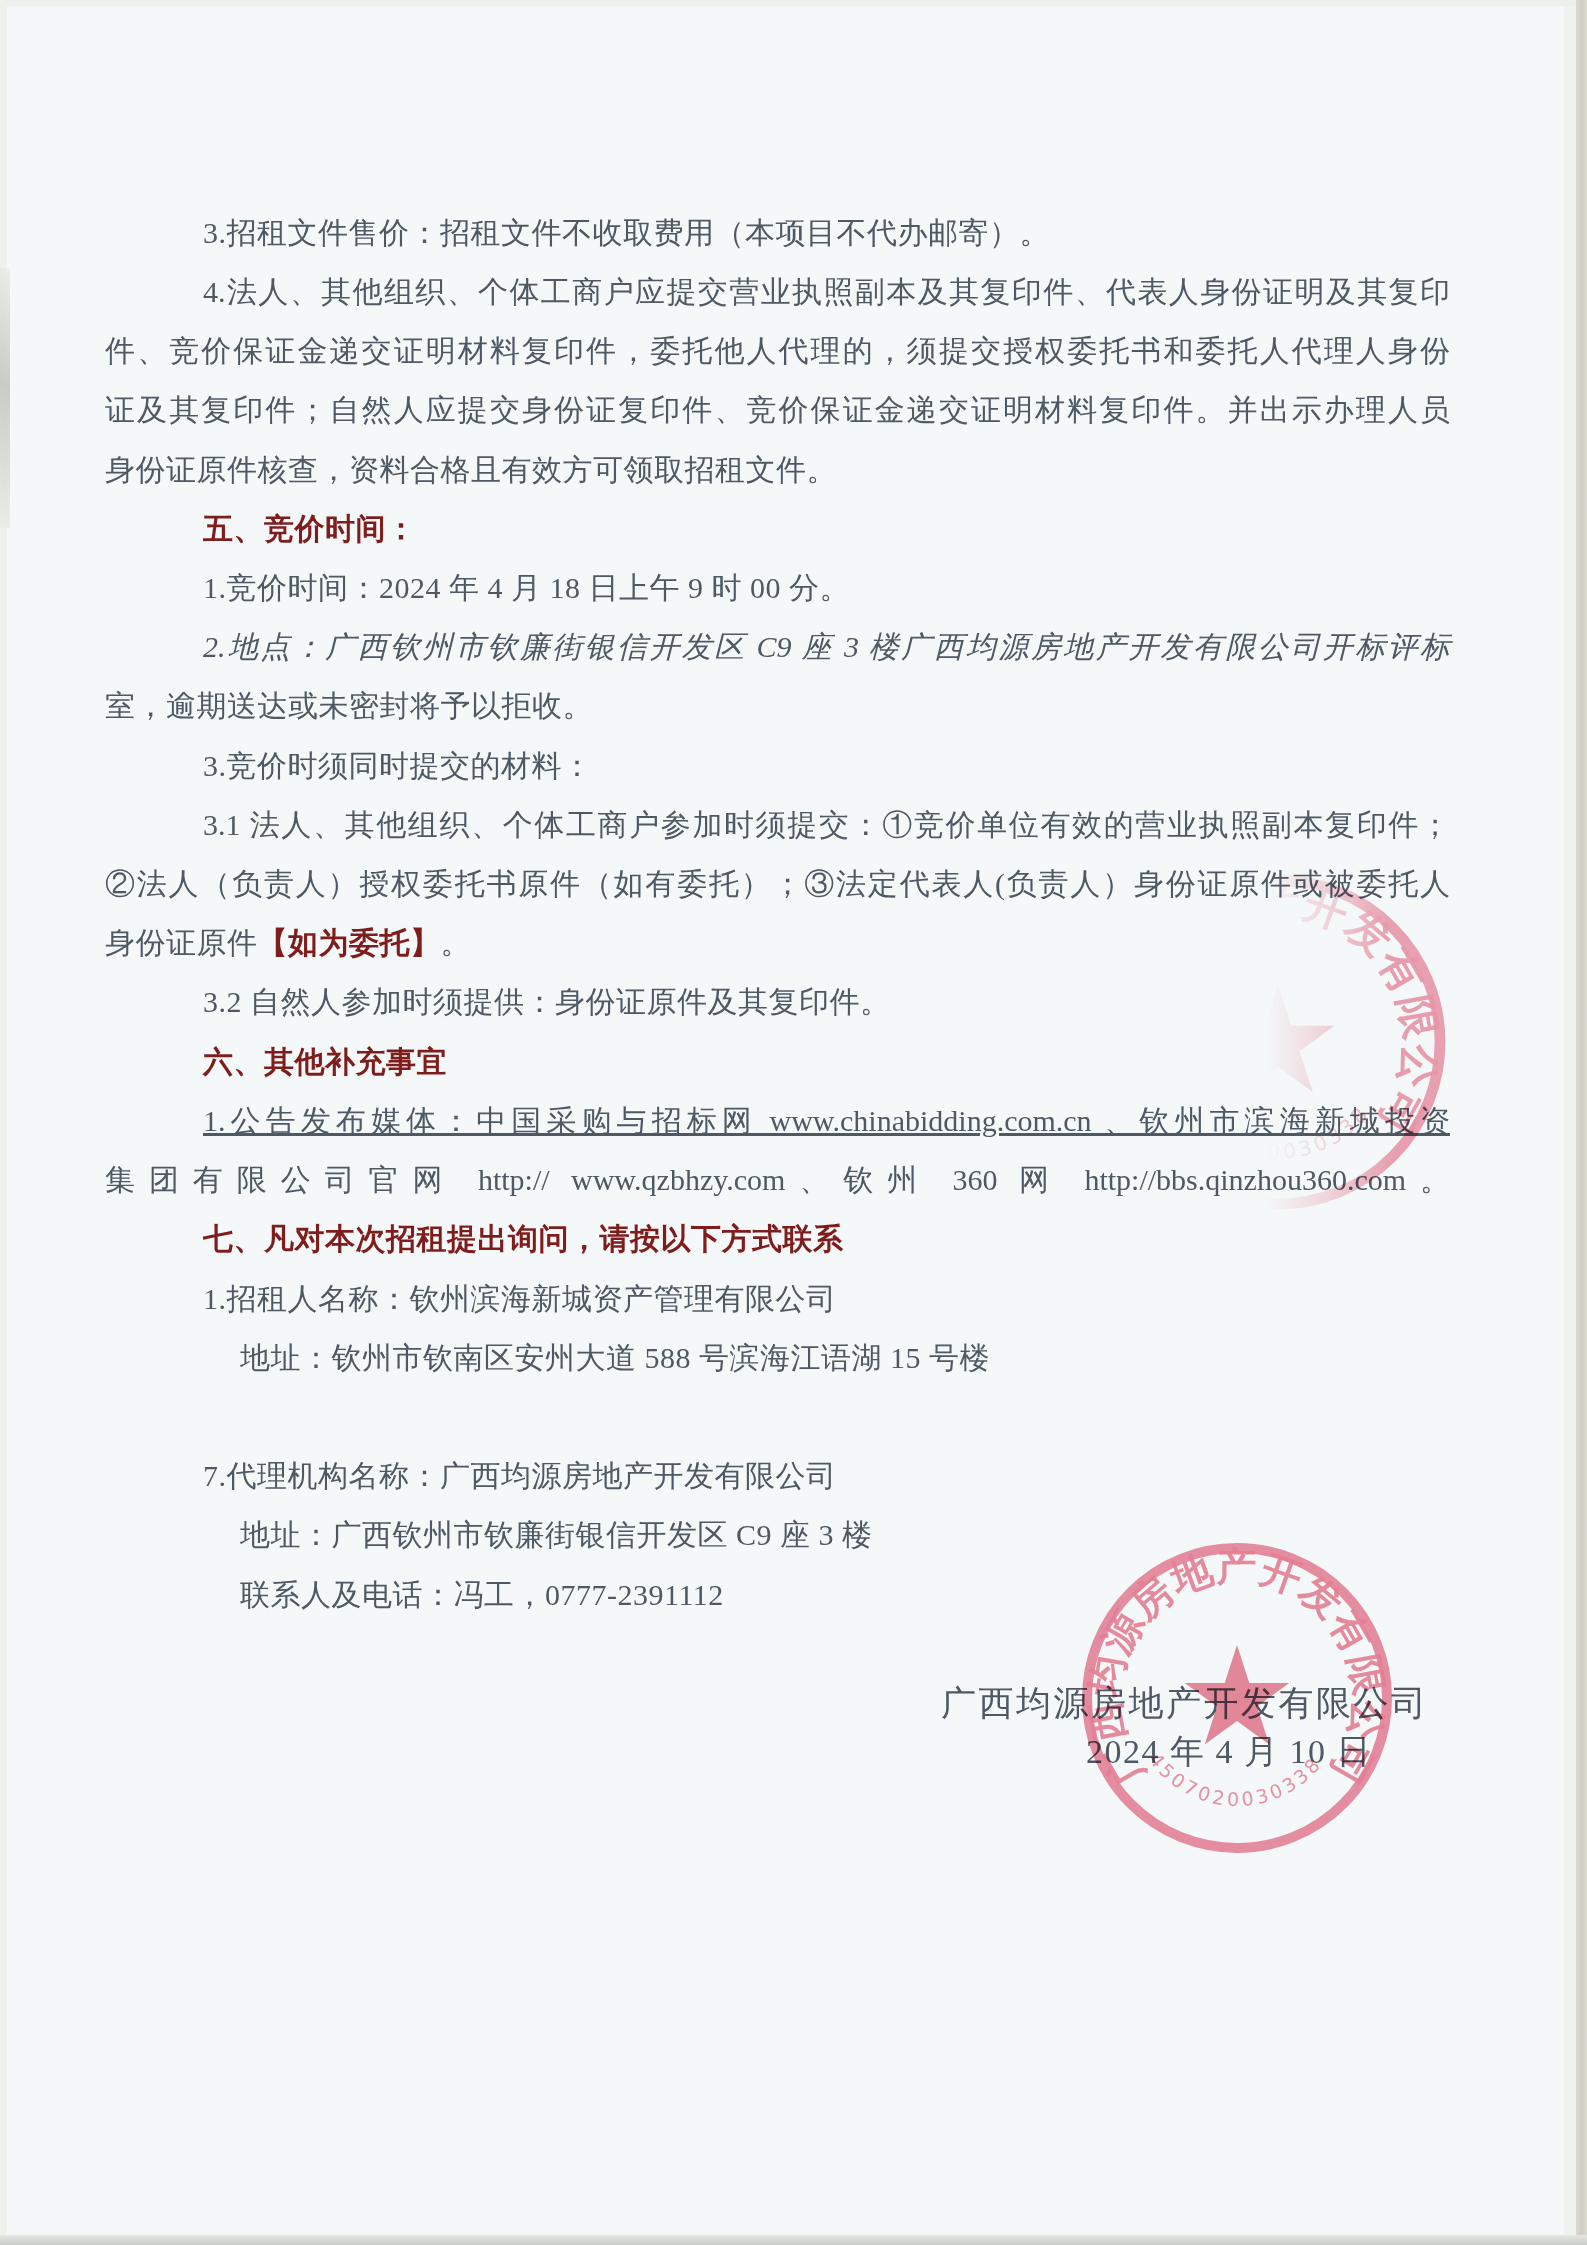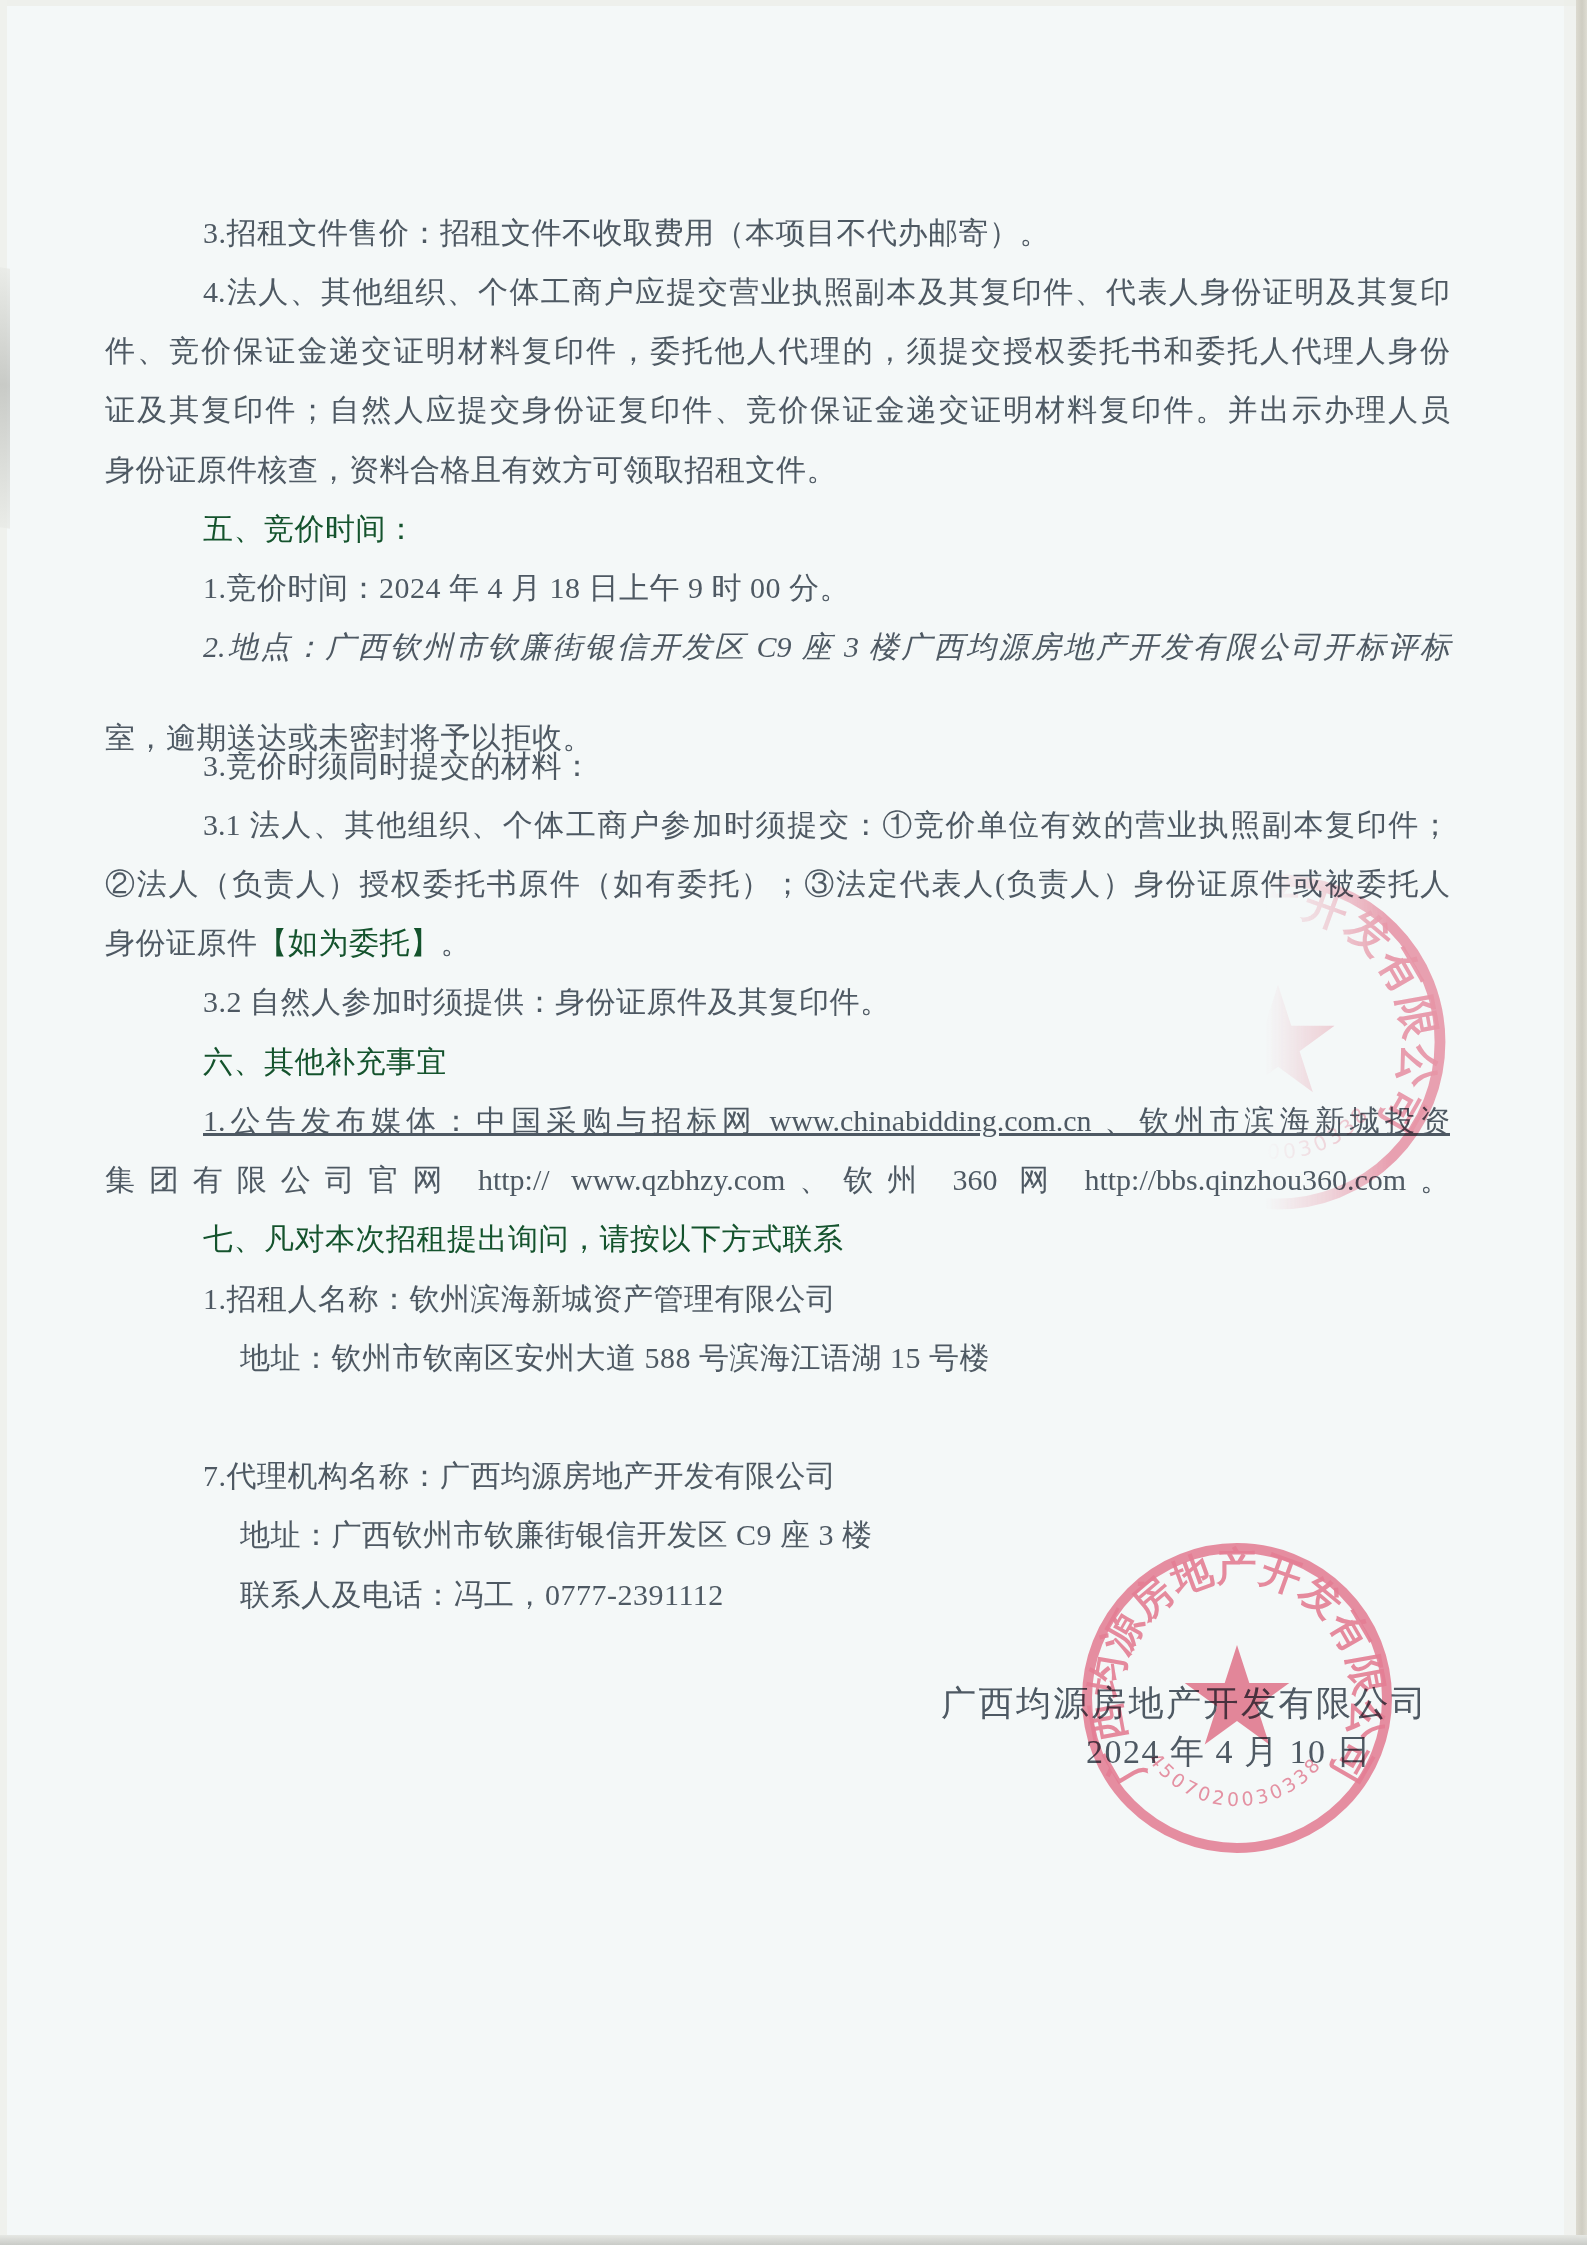--- a/index.html
+++ b/index.html
@@ -26,21 +26,21 @@
   
   .textlayer{position:absolute;left:0;top:0;width:1587px;height:1674px;}
   .line{
     position:absolute;
     font-size:30px;line-height:36px;
     color:#4e5963;
     letter-spacing:0.5px;
     white-space:normal;
   }
   .line.just{text-align:justify;text-align-last:justify;letter-spacing:0;}
-  .line .b{font-weight:normal;color:#14532d;}
+  .line .b{font-weight:bold;color:#7f1d1d;}
 
   
   .sig{position:absolute;color:#4e5963;}
   .sig-company{left:941px;top:1680px;font-size:35px;letter-spacing:2.5px;}
   .sig-date{left:1086px;top:1729px;font-size:34px;letter-spacing:1.5px;}
 
   
   .seals{position:absolute;left:0;top:0;mix-blend-mode:multiply;pointer-events:none;}
   .sealtxt{font-family:"Liberation Serif","DejaVu Serif",serif;font-weight:bold;}
   .sealnum{font-family:"DejaVu Sans","Liberation Sans",sans-serif;}
@@ -59,21 +59,21 @@
 
   <div class="textlayer">
       <div class="line" style="top: 215px; left: 203px; width: 1247px;"><span>3.招租文件售价：招租文件不收取费用（本项目不代办邮寄）。</span></div>
       <div class="line just" style="top: 274px; left: 203px; width: 1247px;"><span>4.法人、其他组织、个体工商户应提交营业执照副本及其复印件、代表人身份证明及其复印</span></div>
       <div class="line just" style="top: 333px; left: 105px; width: 1345px;"><span>件、竞价保证金递交证明材料复印件，委托他人代理的，须提交授权委托书和委托人代理人身份</span></div>
       <div class="line just" style="top: 392px; left: 105px; width: 1345px;"><span>证及其复印件；自然人应提交身份证复印件、竞价保证金递交证明材料复印件。并出示办理人员</span></div>
       <div class="line" style="top: 452px; left: 105px; width: 1345px;"><span>身份证原件核查，资料合格且有效方可领取招租文件。</span></div>
       <div class="line" style="top: 511px; left: 203px; width: 1247px;"><span class="b">五、竞价时间：</span></div>
       <div class="line" style="top: 570px; left: 203px; width: 1247px;"><span>1.竞价时间：2024 年 4 月 18 日上午 9 时 00 分。</span></div>
       <div class="line just" style="top: 629px; left: 203px; width: 1247px; font-style: italic;"><span>2.地点：广西钦州市钦廉街银信开发区 C9 座 3 楼广西均源房地产开发有限公司开标评标</span></div>
-      <div class="line" style="top: 688px; left: 105px; width: 1345px; margin-top: 32px;"><span>室，逾期送达或未密封将予以拒收。</span></div>
+      <div class="line" style="top: 688px; left: 105px; width: 1345px;"><span>室，逾期送达或未密封将予以拒收。</span></div>
       <div class="line" style="top: 748px; left: 203px; width: 1247px;"><span>3.竞价时须同时提交的材料：</span></div>
       <div class="line just" style="top: 807px; left: 203px; width: 1247px;"><span>3.1 法人、其他组织、个体工商户参加时须提交：①竞价单位有效的营业执照副本复印件；</span></div>
       <div class="line just" style="top: 866px; left: 105px; width: 1345px;"><span>②法人（负责人）授权委托书原件（如有委托）；③法定代表人(负责人）身份证原件或被委托人</span></div>
       <div class="line" style="top: 925px; left: 105px; width: 1345px;"><span>身份证原件</span><span class="b">【如为委托】</span><span>。</span></div>
       <div class="line" style="top: 984px; left: 203px; width: 1247px;"><span>3.2 自然人参加时须提供：身份证原件及其复印件。</span></div>
       <div class="line" style="top: 1044px; left: 203px; width: 1247px;"><span class="b">六、其他补充事宜</span></div>
       <div class="line just" style="top: 1103px; left: 203px; width: 1247px; text-decoration: underline;"><span>1.公告发布媒体：中国采购与招标网 www.chinabidding.com.cn 、钦州市滨海新城投资</span></div>
       <div class="line just" style="top: 1162px; left: 105px; width: 1345px;"><span>集团有限公司官网 http:// www.qzbhzy.com、钦州 360 网 http://bbs.qinzhou360.com。</span></div>
       <div class="line" style="top: 1221px; left: 203px; width: 1247px;"><span class="b">七、凡对本次招租提出询问，请按以下方式联系</span></div>
       <div class="line" style="top: 1281px; left: 203px; width: 1247px;"><span>1.招租人名称：钦州滨海新城资产管理有限公司</span></div>

